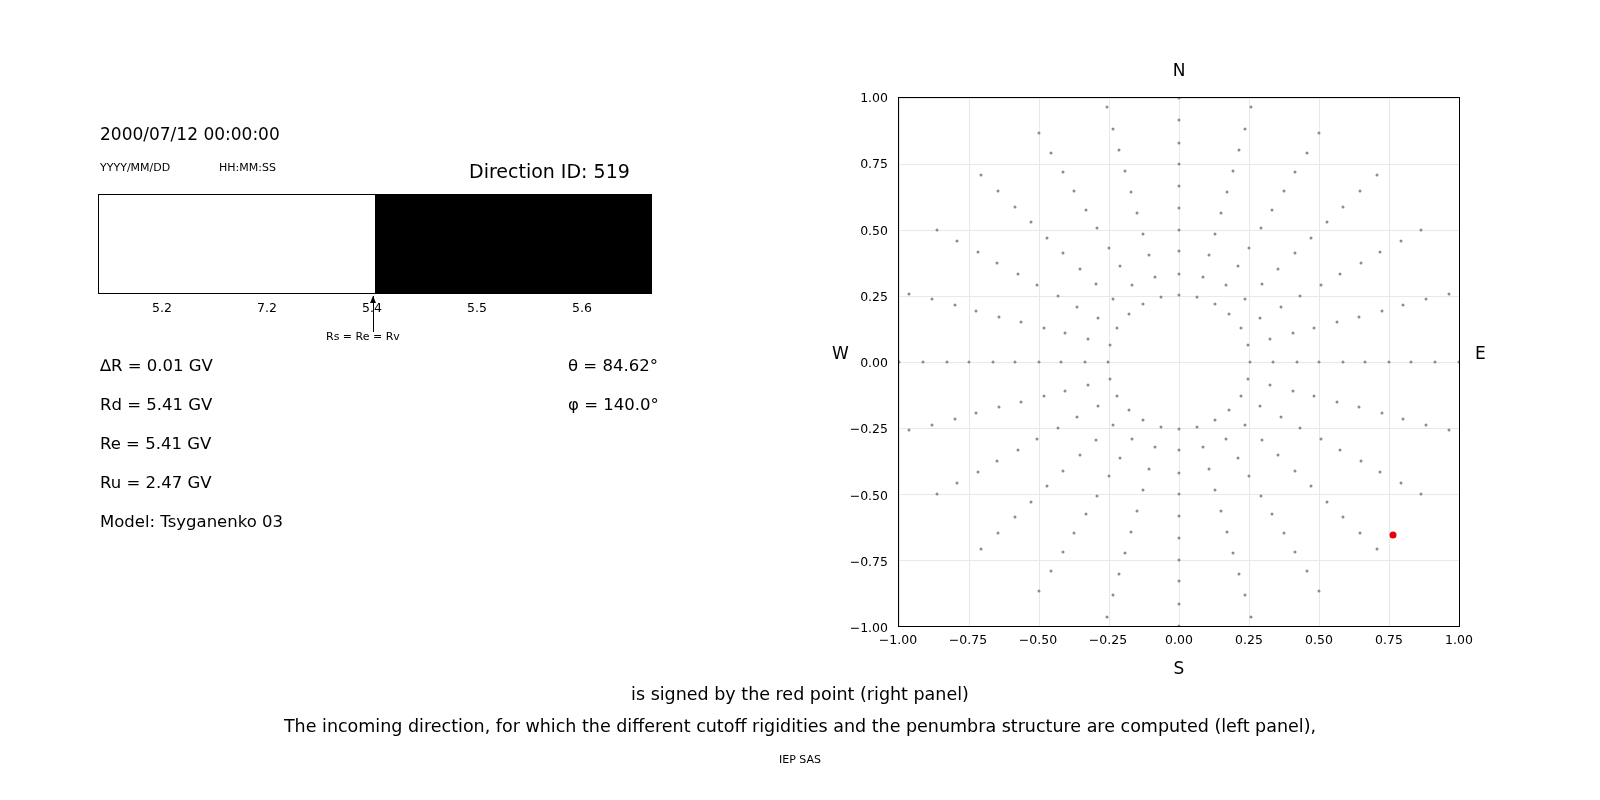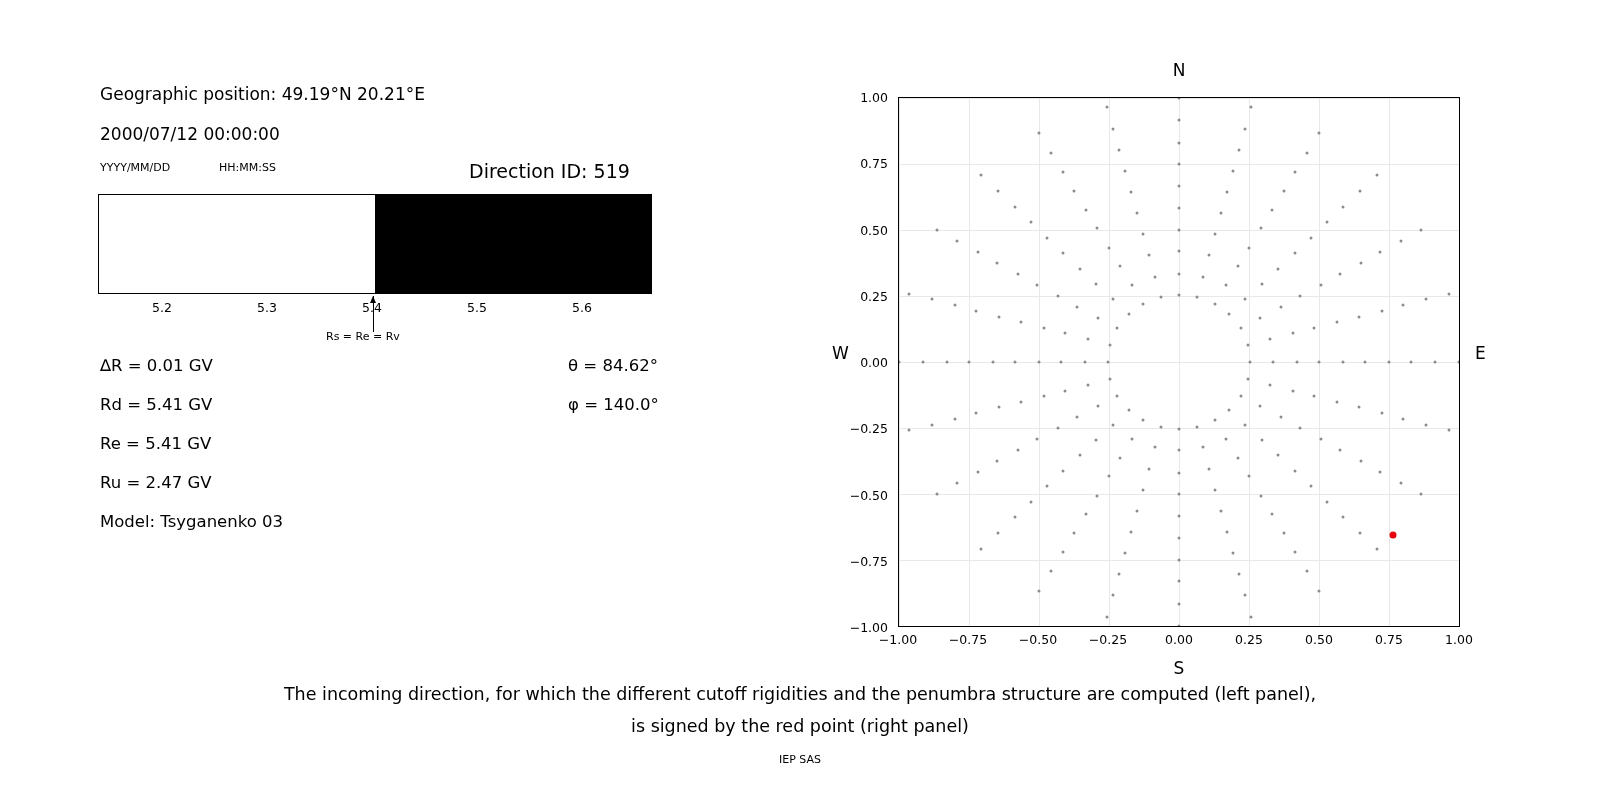--- a/index.html
+++ b/index.html
@@ -162,37 +162,36 @@
     width: 1600px;
     text-align: center;
     font-size: 11px;
   }
 </style>
 </head>
 <body>
 
 <div class="panel" id="left-panel">
 
-  <div class="txt" id="geo-position">Geographic position: 49.19°N 20.21°E</div>
 
   <div class="txt" id="datetime-value">2000/07/12 00:00:00</div>
 
   <div class="txt" id="date-format-label">YYYY/MM/DD</div>
 
   <div class="txt" id="time-format-label">HH:MM:SS</div>
 
   <div class="txt" id="direction-id">Direction ID: 519</div>
 
   <div id="penumbra-plot">
       <div style="position: absolute; top: 0px; height: 98px; left: 0px; width: 276px; background: rgb(255, 255, 255);"></div>
       <div style="position: absolute; top: 0px; height: 98px; left: 276px; width: 276px; background: rgb(0, 0, 0);"></div>
     </div>
 
   <div class="xtick-label" style="left:162px">5.2</div>
-  <div class="xtick-label" style="left:267px">5.3</div>
+  <div class="xtick-label" style="left:267px">7.2</div>
   <div class="xtick-label" style="left:372px">5.4</div>
   <div class="xtick-label" style="left:477px">5.5</div>
   <div class="xtick-label" style="left:582px">5.6</div>
 
   <div id="axis-arrow"></div>
   <div class="txt" id="rs-re-rv-label">Rs = Re = Rv</div>
 
   <div class="txt param" id="param-dr">∆R = 0.01 GV</div>
   <div class="txt param" id="param-rd">Rd = 5.41 GV</div>
   <div class="txt param" id="param-re">Re = 5.41 GV</div>
@@ -486,16 +485,16 @@
   <div class="xtick" style="left:218px">−0.50</div>
   <div class="xtick" style="left:288px">−0.25</div>
   <div class="xtick" style="left:359px">0.00</div>
   <div class="xtick" style="left:429px">0.25</div>
   <div class="xtick" style="left:499px">0.50</div>
   <div class="xtick" style="left:569px">0.75</div>
   <div class="xtick" style="left:639px">1.00</div>
 </div>
 
 <div id="caption">
+  <div>is signed by the red point (right panel)</div>
   <div>The incoming direction, for which the different cutoff rigidities and the penumbra structure are computed (left panel),</div>
-  <div>is signed by the red point (right panel)</div>
 </div>
 <div id="footer-credit">IEP SAS</div>
 
 </body></html>

